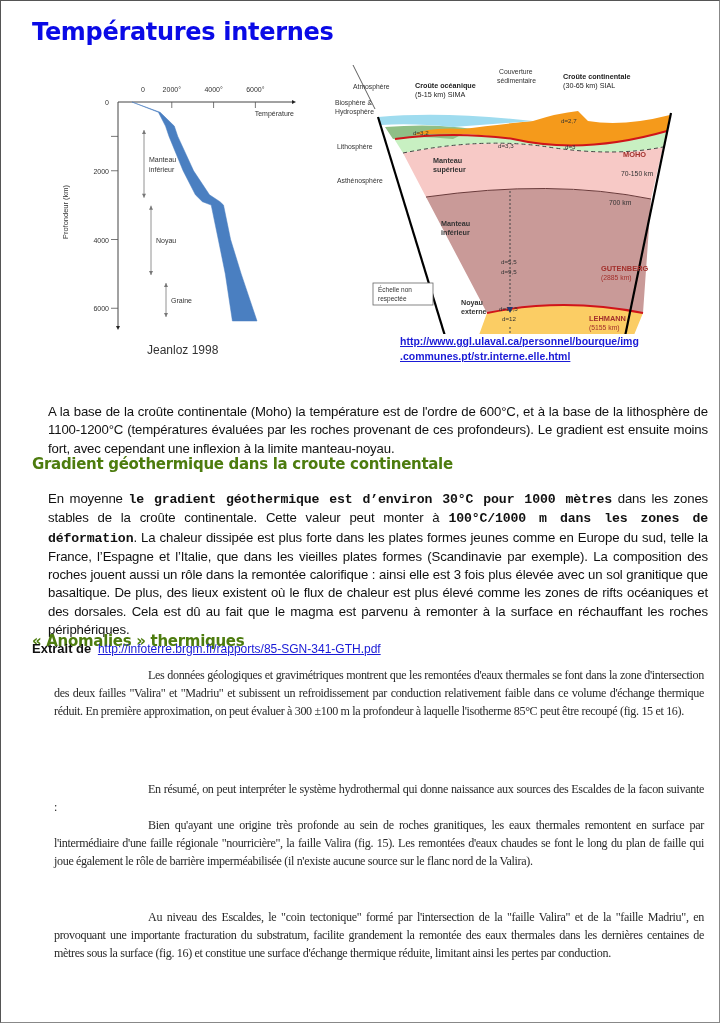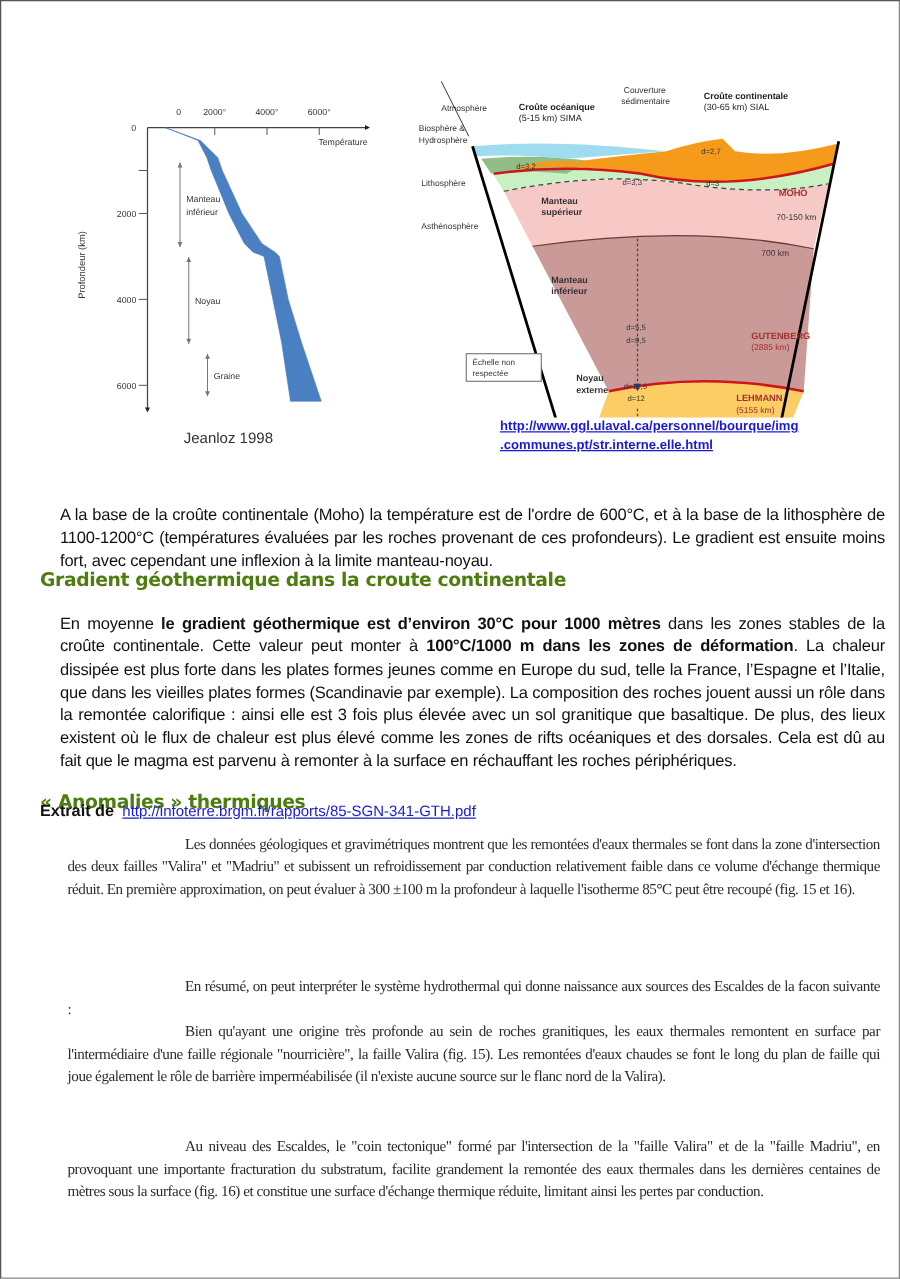--- a/index.html
+++ b/index.html
@@ -22,21 +22,21 @@
   
   #earth-diagram { position: absolute; left: 332px; top: 58px; width: 340px; height: 275px; }
   .src-link {
     position: absolute; left: 399px; font-size: 10.5px; color: #1a1ad6; text-decoration: underline;
     font-family: "Liberation Sans", sans-serif; cursor: pointer; font-weight: bold;
   }
   .para {
     position: absolute; left: 31px; width: 660px; font-size: 13.2px; line-height: 18.3px;
     text-align: justify; color: #111; margin: 16px; letter-spacing: -0.15px;
   }
-  .para b { font-weight: bold; }
+  .para b { font-weight: bold; font-family: Liberation Mono, monospace; }
   .h2 {
     position: absolute; left: 31px; margin: 0; font-family: "DejaVu Sans", sans-serif;
     font-weight: bold; font-size: 15px; color: #4d7c0f; letter-spacing: -0.3px;
   }
   .extrait {
     position: absolute; left: 31px; top: 640px; font-size: 13px; font-weight: bold; color: #111;
   }
   .extrait a { font-weight: normal; font-size: 12px; color: #1a1ad6; text-decoration: underline; margin-left: 3px; }
   .scan {
     position: absolute; left: 53px; width: 650px; margin: 0;
@@ -44,20 +44,21 @@
     color: #2a2a2a; text-align: justify; letter-spacing: -0.35px;
   }
   .scan .indent { display: inline-block; width: 94px; }
   svg text { font-family: "Liberation Sans", sans-serif; }
 </style>
 </head>
 <body>
 
 <div class="page">
 
+  <h1 class="title">Températures internes</h1>
 
   <svg id="temp-chart" viewBox="0 0 240 260">
     <g id="chart-axes">
         <line x1="62" y1="25" x2="62" y2="251" stroke="#444" stroke-width="1"></line>
         <polygon points="60,249 64,249 62,253" fill="#222"></polygon>
         <line x1="62" y1="25" x2="238" y2="25" stroke="#444" stroke-width="1"></line>
         <polygon points="236,23 236,27 240,25" fill="#222"></polygon>
         <text x="238" y="39" font-size="7" text-anchor="end" fill="#333">Température</text>
         <text x="0" y="0" font-size="7.5" text-anchor="middle" fill="#333" transform="translate(12,135) rotate(-90)">Profondeur (km)</text>
         <text x="87" y="15" font-size="7" text-anchor="middle" fill="#333">0</text>

